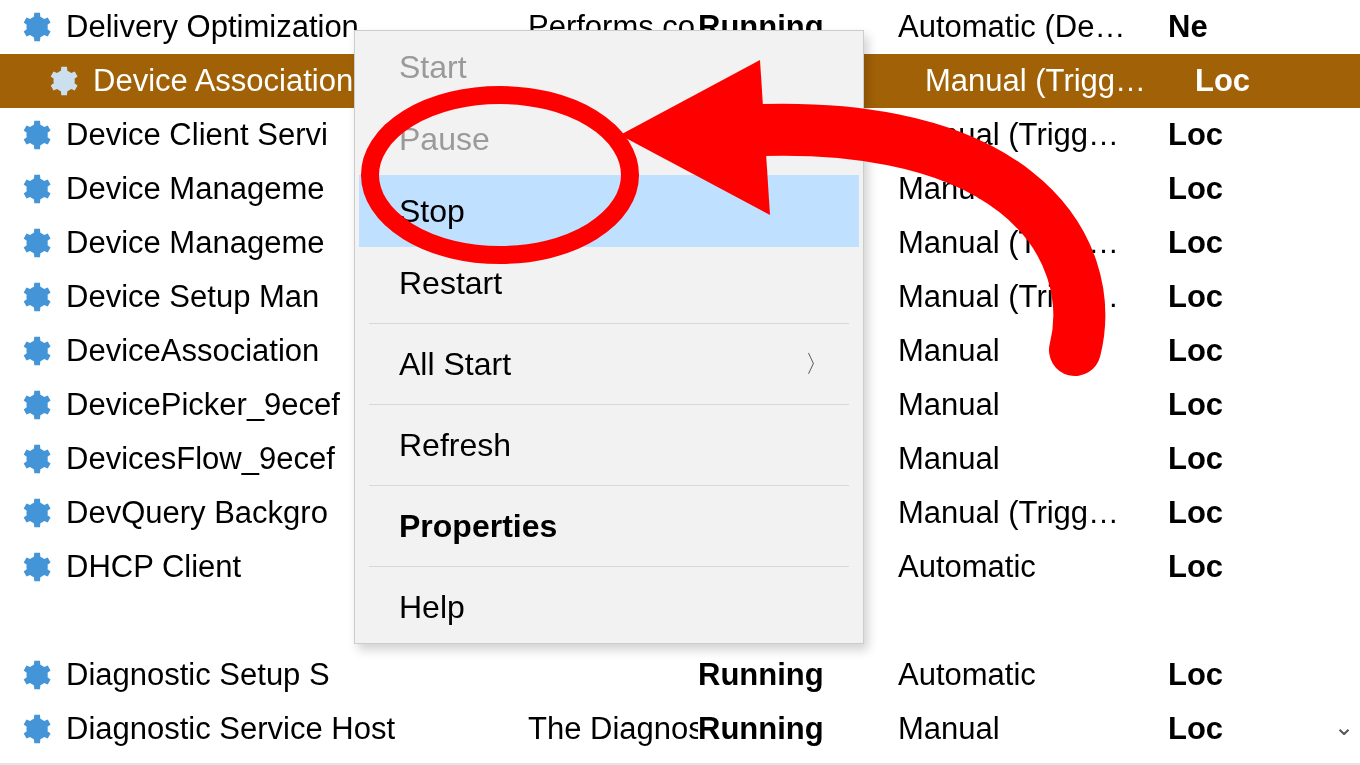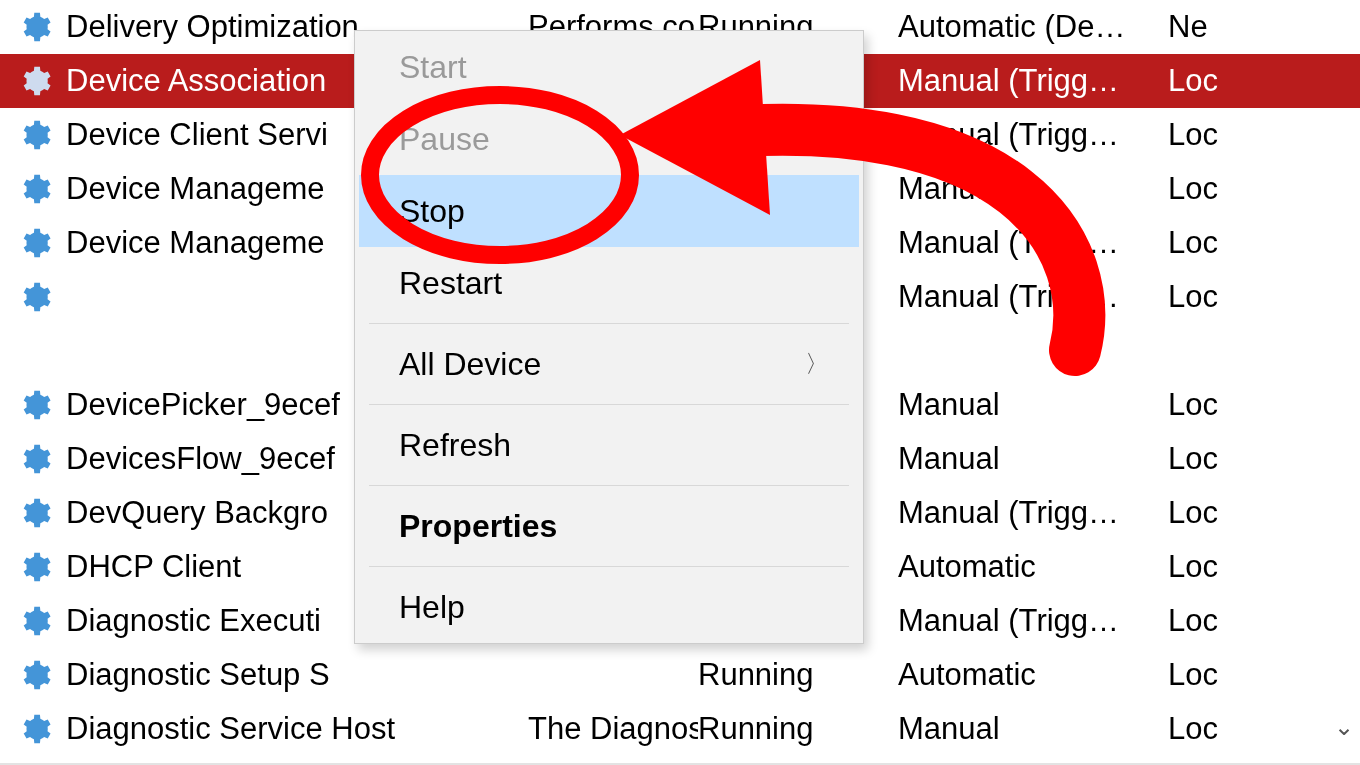--- a/index.html
+++ b/index.html
@@ -21,28 +21,29 @@
     position: absolute;
     left: 0; top: 0; right: 0;
   }
   .row {
     display: flex;
     align-items: center;
     height: 54px;
     white-space: nowrap;
   }
   .row.selected {
-    background: #b91c1c;
+    background: #a16207;
     color: #ffffff;
+    padding-left: 27px;
   }
   .row .col-name   { display:flex; align-items:center; padding-left: 18px; width: 528px; overflow:hidden; }
   .row .col-desc   { width: 170px; overflow:hidden; }
-  .row .col-status { width: 200px; overflow:hidden; }
+  .row .col-status { width: 200px; overflow:hidden;font-weight:bold; }
   .row .col-start  { width: 270px; overflow:hidden; }
-  .row .col-logon  { width: 140px; overflow:hidden; }
+  .row .col-logon  { width: 140px; overflow:hidden;font-weight:bold; }
 
   .gear {
     width: 34px; height: 34px;
     margin-right: 14px;
     flex: none;
     color: #3a8fd6;
   }
   .row.selected .gear { color: #cfe6fb; }
 
   
@@ -179,27 +180,36 @@
         <div class="col-start">Manual (Trigg…</div>
         <div class="col-logon">Loc</div>
       </div>
       <div class="row">
         <div class="col-name">
           <svg viewBox="0 0 24 24" class="gear">
   <g fill="currentColor">
     <path d="M12 8a4 4 0 100 8 4 4 0 000-8zm9 4a8.9 8.9 0 00-.14-1.57l2.12-1.65-2-3.46-2.5 1a9 9 0 00-2.72-1.57L15.5 2h-4l-.26 2.75A9 9 0 008.52 6.3l-2.5-1-2 3.46 2.12 1.65A8.9 8.9 0 006 12c0 .53.05 1.06.14 1.57l-2.12 1.65 2 3.46 2.5-1a9 9 0 002.72 1.57L11.5 22h4l.26-2.75a9 9 0 002.72-1.57l2.5 1 2-3.46-2.12-1.65c.09-.51.14-1.04.14-1.57z" opacity=".95"></path>
   </g>
 </svg>
-        </div>
-        <div class="col-desc"></div>
-        <div class="col-status"></div>
-        <div class="col-start">Manual (Trigg…</div>
-        <div class="col-logon">Loc</div>
-      </div>
-      <div class="row">
+          <span>Device Setup Man</span>
+        </div>
+        <div class="col-desc"></div>
+        <div class="col-status"></div>
+        <div class="col-start">Manual (Trigg…</div>
+        <div class="col-logon">Loc</div>
+      </div>
+      <div class="row">
+        <div class="col-name">
+          <svg viewBox="0 0 24 24" class="gear">
+  <g fill="currentColor">
+    <path d="M12 8a4 4 0 100 8 4 4 0 000-8zm9 4a8.9 8.9 0 00-.14-1.57l2.12-1.65-2-3.46-2.5 1a9 9 0 00-2.72-1.57L15.5 2h-4l-.26 2.75A9 9 0 008.52 6.3l-2.5-1-2 3.46 2.12 1.65A8.9 8.9 0 006 12c0 .53.05 1.06.14 1.57l-2.12 1.65 2 3.46 2.5-1a9 9 0 002.72 1.57L11.5 22h4l.26-2.75a9 9 0 002.72-1.57l2.5 1 2-3.46-2.12-1.65c.09-.51.14-1.04.14-1.57z" opacity=".95"></path>
+  </g>
+</svg>
+          <span>DeviceAssociation</span>
+        </div>
         <div class="col-desc"></div>
         <div class="col-status"></div>
         <div class="col-start">Manual</div>
         <div class="col-logon">Loc</div>
       </div>
       <div class="row">
         <div class="col-name">
           <svg viewBox="0 0 24 24" class="gear">
   <g fill="currentColor">
     <path d="M12 8a4 4 0 100 8 4 4 0 000-8zm9 4a8.9 8.9 0 00-.14-1.57l2.12-1.65-2-3.46-2.5 1a9 9 0 00-2.72-1.57L15.5 2h-4l-.26 2.75A9 9 0 008.52 6.3l-2.5-1-2 3.46 2.12 1.65A8.9 8.9 0 006 12c0 .53.05 1.06.14 1.57l-2.12 1.65 2 3.46 2.5-1a9 9 0 002.72 1.57L11.5 22h4l.26-2.75a9 9 0 002.72-1.57l2.5 1 2-3.46-2.12-1.65c.09-.51.14-1.04.14-1.57z" opacity=".95"></path>
@@ -248,28 +258,20 @@
   </g>
 </svg>
           <span>DHCP Client</span>
         </div>
         <div class="col-desc"></div>
         <div class="col-status">Running</div>
         <div class="col-start">Automatic</div>
         <div class="col-logon">Loc</div>
       </div>
       <div class="row">
-        <div class="col-name">
-          <svg viewBox="0 0 24 24" class="gear">
-  <g fill="currentColor">
-    <path d="M12 8a4 4 0 100 8 4 4 0 000-8zm9 4a8.9 8.9 0 00-.14-1.57l2.12-1.65-2-3.46-2.5 1a9 9 0 00-2.72-1.57L15.5 2h-4l-.26 2.75A9 9 0 008.52 6.3l-2.5-1-2 3.46 2.12 1.65A8.9 8.9 0 006 12c0 .53.05 1.06.14 1.57l-2.12 1.65 2 3.46 2.5-1a9 9 0 002.72 1.57L11.5 22h4l.26-2.75a9 9 0 002.72-1.57l2.5 1 2-3.46-2.12-1.65c.09-.51.14-1.04.14-1.57z" opacity=".95"></path>
-  </g>
-</svg>
-          <span>Diagnostic Executi</span>
-        </div>
         <div class="col-desc"></div>
         <div class="col-status"></div>
         <div class="col-start">Manual (Trigg…</div>
         <div class="col-logon">Loc</div>
       </div>
       <div class="row">
         <div class="col-name">
           <svg viewBox="0 0 24 24" class="gear">
   <g fill="currentColor">
     <path d="M12 8a4 4 0 100 8 4 4 0 000-8zm9 4a8.9 8.9 0 00-.14-1.57l2.12-1.65-2-3.46-2.5 1a9 9 0 00-2.72-1.57L15.5 2h-4l-.26 2.75A9 9 0 008.52 6.3l-2.5-1-2 3.46 2.12 1.65A8.9 8.9 0 006 12c0 .53.05 1.06.14 1.57l-2.12 1.65 2 3.46 2.5-1a9 9 0 002.72 1.57L11.5 22h4l.26-2.75a9 9 0 002.72-1.57l2.5 1 2-3.46-2.12-1.65c.09-.51.14-1.04.14-1.57z" opacity=".95"></path>
@@ -306,21 +308,21 @@
         <span>Pause</span>
       </div>
     <div class="ctx-item hover">
         <span>Stop</span>
       </div>
     <div class="ctx-item">
         <span>Restart</span>
       </div>
     <div class="ctx-sep"></div>
     <div class="ctx-item">
-      <span>All Device</span>
+      <span>All Start</span>
       <span class="ctx-arrow">〉</span>
     </div>
     <div class="ctx-sep"></div>
     <div class="ctx-item">
         <span>Refresh</span>
       </div>
     <div class="ctx-sep"></div>
     <div class="ctx-item bold">
         <span>Properties</span>
       </div>

